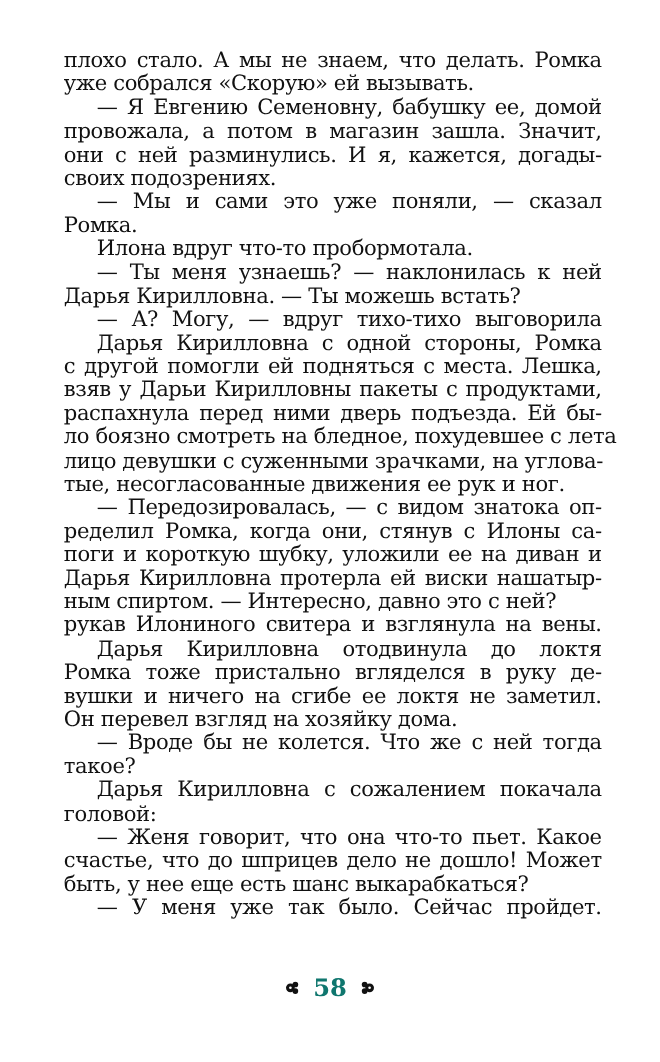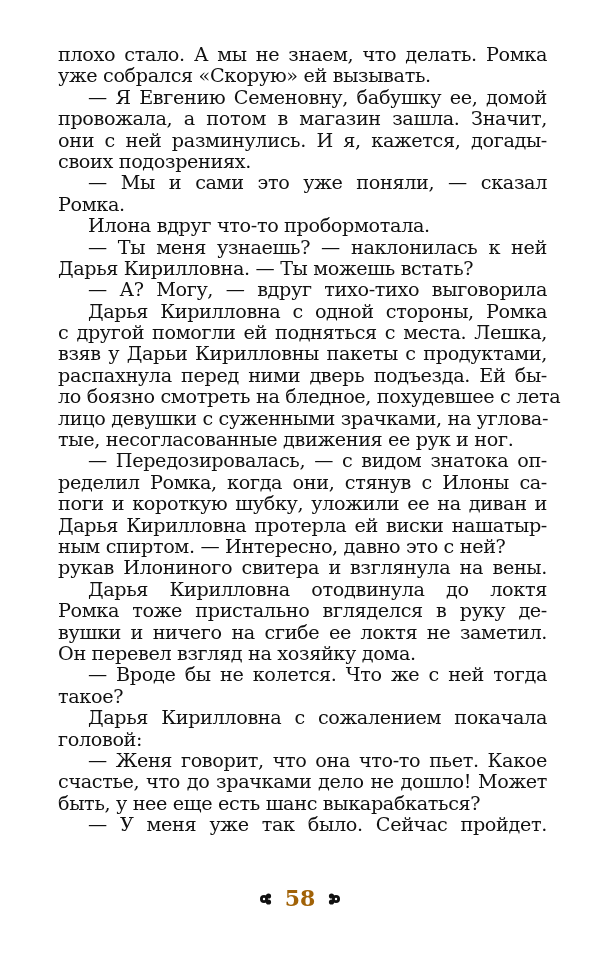--- a/index.html
+++ b/index.html
@@ -9,21 +9,21 @@
       font-family: "DejaVu Serif", "Liberation Serif", serif;
       font-size: 19.2px; line-height: 21.4px; color: #111111;
       letter-spacing: -0.35px;
       margin-top: 27px;
     }
     .line { display: block; white-space: nowrap; text-align: justify; text-align-last: justify; height: 21.4px; }
     .line.last { text-align-last: left; }
     .line.indent { padding-left: 30px; }
     .folio {
       position: absolute; left: 0; width: 600px; top: 885px; text-align: center;
-      font-family: "DejaVu Serif", "Liberation Serif", serif; font-size: 22px; font-weight: bold; color: #a16207;
+      font-family: "DejaVu Serif", "Liberation Serif", serif; font-size: 22px; font-weight: bold; color: #0f766e;
     }
     .orn { display: inline-block; width: 14px; height: 12px; vertical-align: 1px; margin: 0 12px; }
   </style>
 </head>
 <body>
 
 <div class="page" id="page-body">
     <span class="line">плохо стало. А мы не знаем, что делать. Ромка</span>
     <span class="line last">уже собрался «Скорую» ей вызывать.</span>
     <span class="line indent">— Я Евгению Семеновну, бабушку ее, домой</span>
@@ -51,21 +51,21 @@
     <span class="line">рукав Илониного свитера и взглянула на вены.</span>
     <span class="line indent">Дарья Кирилловна отодвинула до локтя</span>
     <span class="line">Ромка тоже пристально вгляделся в руку де-</span>
     <span class="line">вушки и ничего на сгибе ее локтя не заметил.</span>
     <span class="line last">Он перевел взгляд на хозяйку дома.</span>
     <span class="line indent">— Вроде бы не колется. Что же с ней тогда</span>
     <span class="line last">такое?</span>
     <span class="line indent">Дарья Кирилловна с сожалением покачала</span>
     <span class="line last">головой:</span>
     <span class="line indent">— Женя говорит, что она что-то пьет. Какое</span>
-    <span class="line">счастье, что до зрачками дело не дошло! Может</span>
+    <span class="line">счастье, что до шприцев дело не дошло! Может</span>
     <span class="line last">быть, у нее еще есть шанс выкарабкаться?</span>
     <span class="line indent">— У меня уже так было. Сейчас пройдет.</span>
   </div>
 
 <div class="folio">
   <svg class="orn" viewBox="0 0 14 12">
     <circle cx="5" cy="6" r="4" fill="#111"></circle>
       <circle cx="9.5" cy="3" r="2.6" fill="#111"></circle>
       <circle cx="9.5" cy="9" r="2.6" fill="#111"></circle>
       <circle cx="5" cy="6" r="1.2" fill="#fff"></circle>

